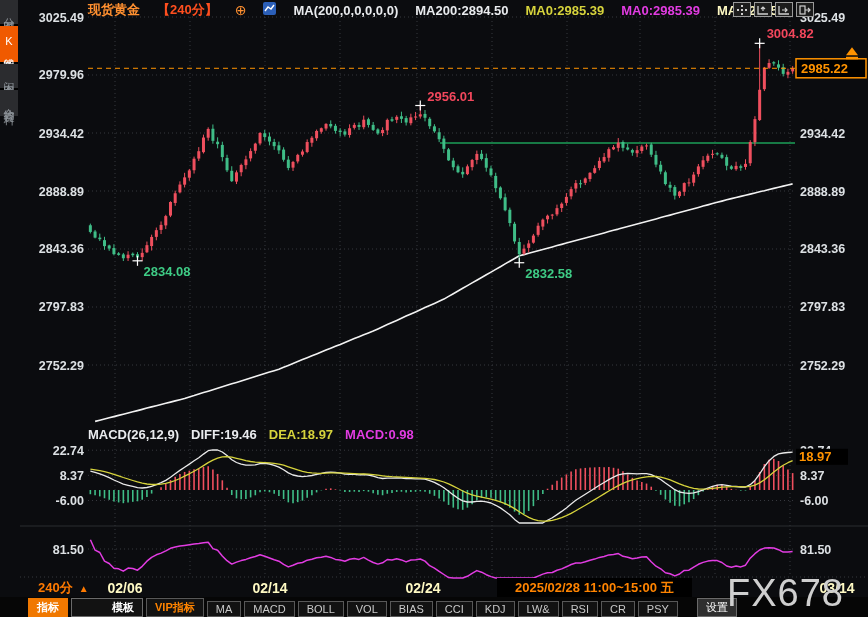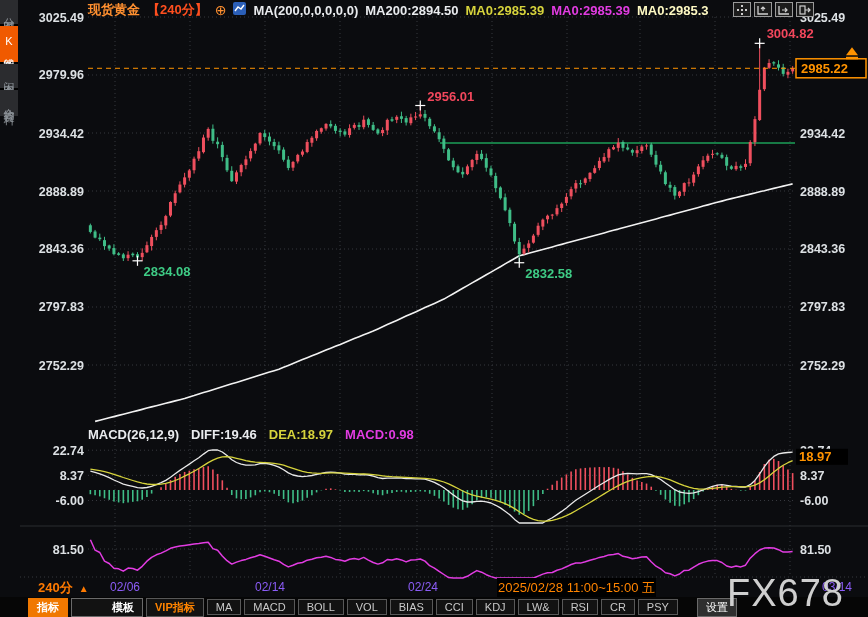--- a/index.html
+++ b/index.html
@@ -5,43 +5,43 @@
   html,body{margin:0;padding:0;background:#000;}
   .app{position:relative;width:868px;height:617px;background:#0b0c0f;overflow:hidden;
        font-family:"Liberation Sans",sans-serif;}
   svg#chart-svg{position:absolute;left:0;top:0;z-index:1;}
   
   .sidebar{position:absolute;left:0;top:0;width:18px;z-index:6;display:flex;flex-direction:column;gap:2px;background:#000;}
   .side-tab{writing-mode:vertical-rl;text-orientation:upright;background:#2b2c2f;color:#8e949a;
             font-size:11px;line-height:18px;width:18px;padding:9px 0;text-align:center;letter-spacing:2px;cursor:pointer;}
   .side-tab.active{background:#f05a00;color:#fff;}
   
-  .chart-header{position:absolute;left:88px;top:1px;z-index:4;display:flex;align-items:center;gap:7px;
+  .chart-header{position:absolute;left:88px;top:1px;z-index:4;display:flex;align-items:center;gap:17px;
                 font-size:13px;font-weight:700;white-space:nowrap;}
   .sym{color:#ff9030}.period{color:#ff4f1f}
   .plus-ic{color:#ff9030;font-weight:400;font-size:14px;line-height:13px;cursor:pointer;}
   .ma-main{color:#e9ebee}.ma-y{color:#d6d33c}.ma-m{color:#e23ce2}.ma-g{color:#fef9c3}
   .mini-chart-ic{display:inline-block;cursor:pointer;}
   
   .top-icons{position:absolute;left:733px;top:2px;z-index:6;display:flex;gap:3px;}
   .tbtn{width:16px;height:13px;border:1px solid #9a9a9a;background:#1c1c1c;display:flex;align-items:center;justify-content:center;cursor:pointer;}
   
   .pane-legend{position:absolute;left:88px;z-index:4;font-size:13px;font-weight:700;display:flex;gap:12px;white-space:nowrap;}
   .lg-w{color:#e9ebee}.lg-y{color:#d6d33c}.lg-m{color:#e23ce2}
   
   .watermark{position:absolute;left:727px;top:572px;z-index:7;font-size:38px;color:#cfcfcf;letter-spacing:1px;}
   
   .timebar{position:absolute;left:0;top:577px;width:868px;height:20px;z-index:5;}
   .tb-period{position:absolute;left:30px;top:2px;color:#ff7a00;font-weight:700;font-size:13px;cursor:pointer;margin-left:8px;}
   .tb-arrow{color:#ff7a00;font-size:10px;margin-left:6px;}
-  .tb-label{position:absolute;top:3px;width:56px;text-align:center;color:#8b5cf6;font-weight:400;font-size:12px;}
-  .tb-highlight{position:absolute;left:497px;top:1px;background:#000;color:#ff8400;font-size:13px;font-weight:400;padding:1px 1px;}
+  .tb-label{position:absolute;top:3px;width:56px;text-align:center;color:#fef9c3;font-weight:700;font-size:14px;}
+  .tb-highlight{position:absolute;left:497px;top:1px;background:#000;color:#ff8400;font-size:13px;font-weight:700;padding:1px 18px;}
   
   .toolbar{position:absolute;left:0;top:597px;width:868px;height:20px;background:#060606;z-index:6;
-           display:flex;align-items:center;gap:3px;padding-left:28px;box-sizing:border-box;}
+           display:flex;align-items:flex-end;gap:3px;padding-left:28px;box-sizing:border-box;}
   .tb{font-size:11px;padding:1px 8px;border:1px solid #585858;color:#c9c9c9;background:#121212;cursor:pointer;white-space:nowrap;}
   .tb.active{background:#f07800;border-color:#f07800;color:#fff;font-weight:700;}
   .tb.box{color:#fff;font-weight:700;border-color:#6a6a6a;padding-left:40px;}
   .tb.vip{color:#ff8400;font-weight:700;}
   .tb.settings{background:#2f2f2f;color:#fff;border-color:#6a6a6a;margin-left:16px;}
   
   .grid{stroke:#36383e;stroke-width:1;stroke-dasharray:1 3;}
   .sep{stroke:#2a2c30;stroke-width:1;}
   .axlab{fill:#dde1e4;font:700 12.5px "Liberation Sans",sans-serif;}
   .mk-g{fill:#3ecb85;font:700 13px "Liberation Sans",sans-serif;}

